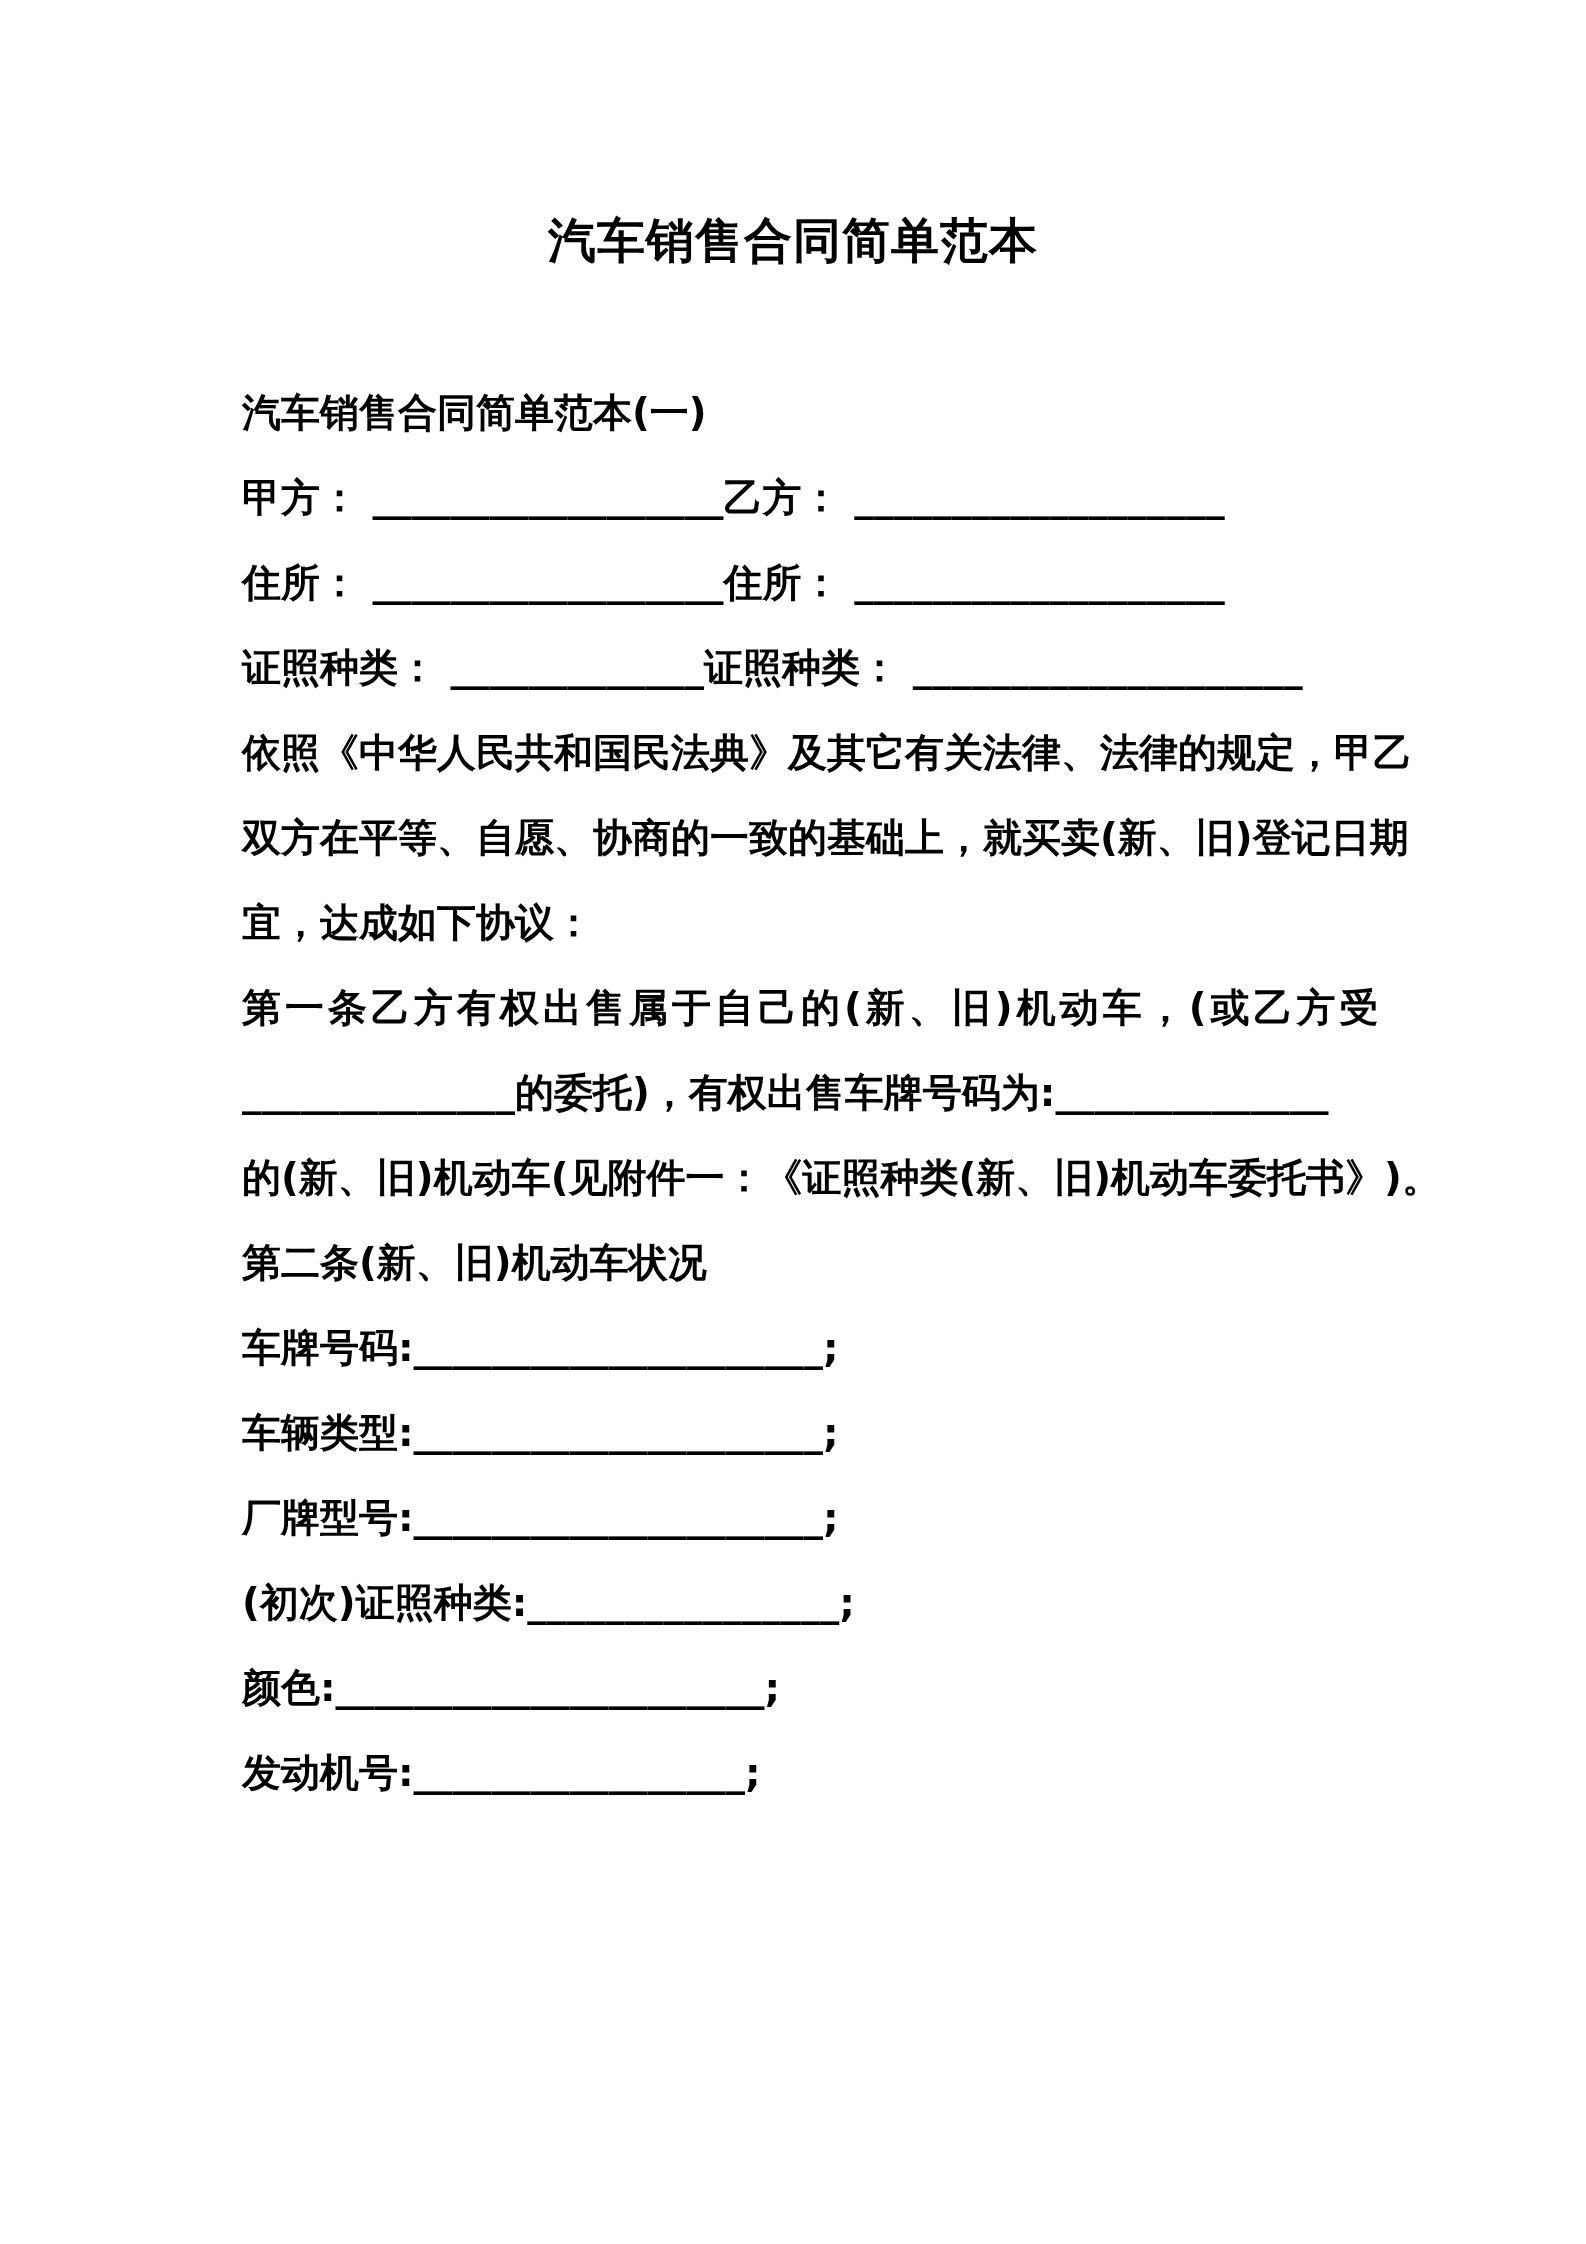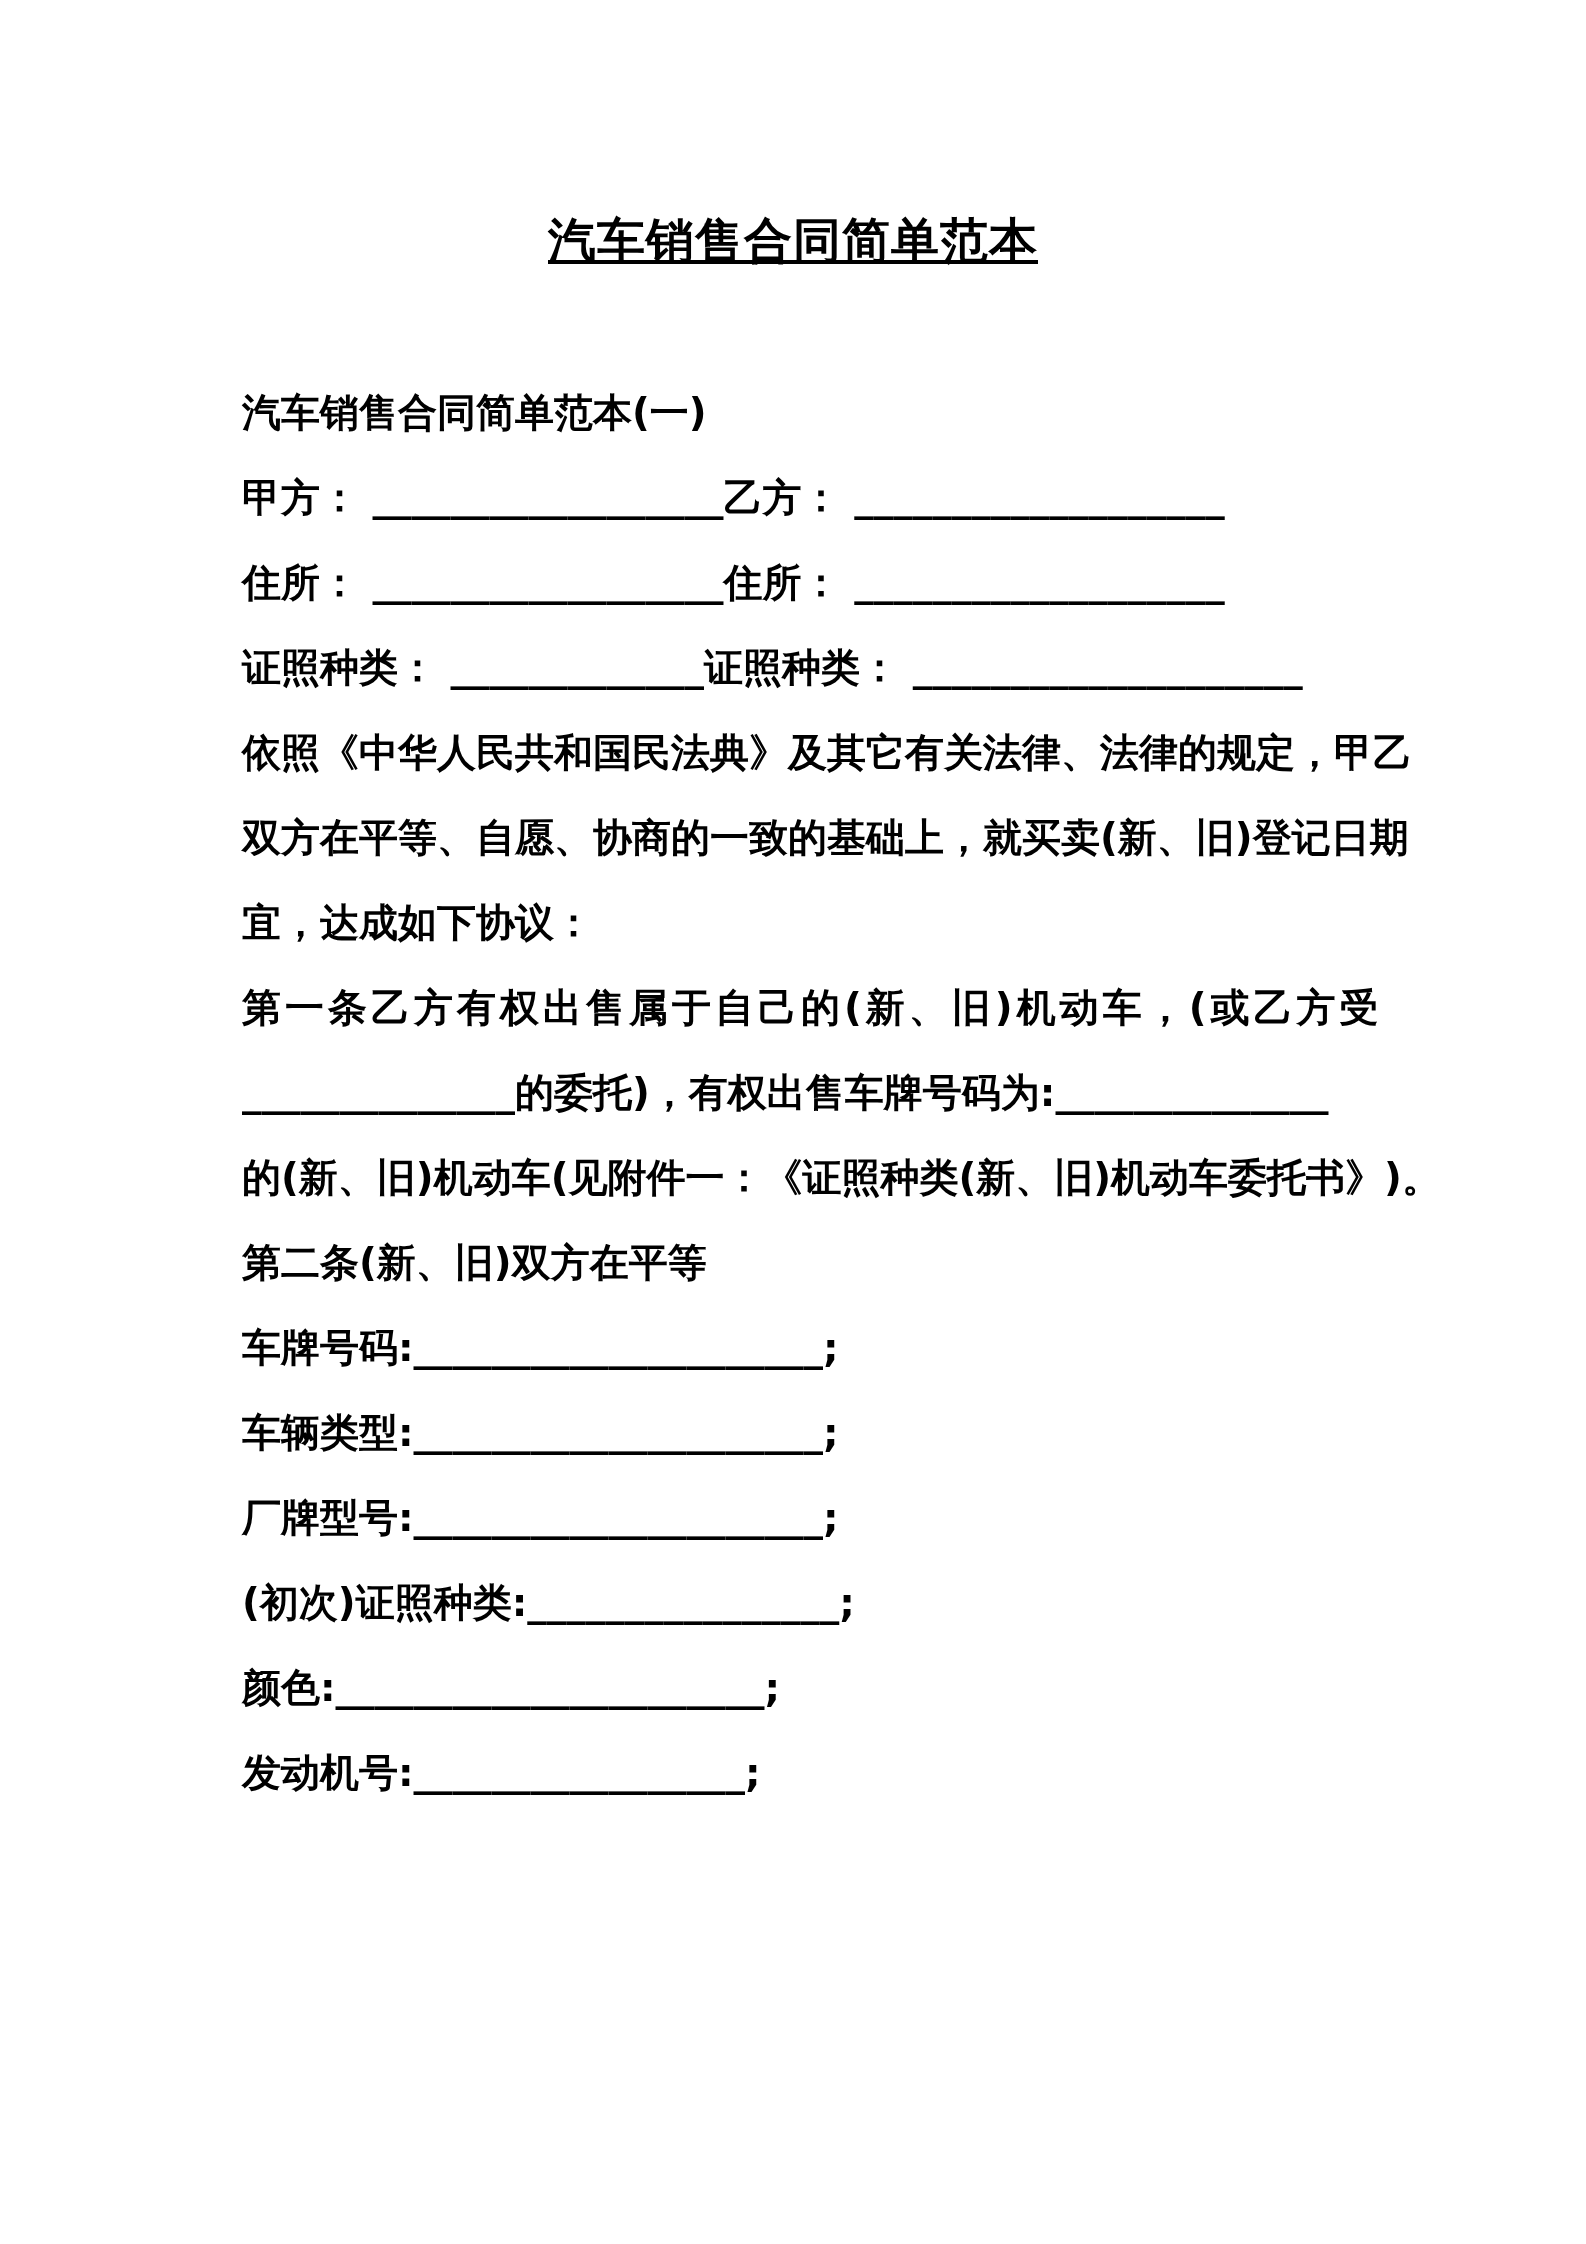--- a/index.html
+++ b/index.html
@@ -20,21 +20,20 @@
   .doc-title {
     position: absolute;
     top: 212px;
     left: 0;
     width: 1586px;
     text-align: center;
     font-size: 48px;
     line-height: 1.2;
     letter-spacing: 1px;
     white-space: nowrap;
-    text-decoration: underline;
   }
   .content {
     position: absolute;
     top: 388px;
     left: 242px;
     width: 1126px;
   }
   .line {
     height: 85px;
     font-size: 39px;
@@ -57,21 +56,21 @@
     <div class="line">汽车销售合同简单范本(一)</div>
     <div class="line">甲方： __________________乙方： ___________________</div>
     <div class="line">住所： __________________住所： ___________________</div>
     <div class="line">证照种类： _____________证照种类： ____________________</div>
     <div class="line">依照《中华人民共和国民法典》及其它有关法律、法律的规定，甲乙</div>
     <div class="line">双方在平等、自愿、协商的一致的基础上，就买卖(新、旧)登记日期</div>
     <div class="line">宜，达成如下协议：</div>
     <div class="line spread">第一条乙方有权出售属于自己的(新、旧)机动车，(或乙方受</div>
     <div class="line">______________的委托)，有权出售车牌号码为:______________</div>
     <div class="line">的(新、旧)机动车(见附件一：《证照种类(新、旧)机动车委托书》)。</div>
-    <div class="line">第二条(新、旧)双方在平等</div>
+    <div class="line">第二条(新、旧)机动车状况</div>
     <div class="line">车牌号码:_____________________;</div>
     <div class="line">车辆类型:_____________________;</div>
     <div class="line">厂牌型号:_____________________;</div>
     <div class="line">(初次)证照种类:________________;</div>
     <div class="line">颜色:______________________;</div>
     <div class="line">发动机号:_________________;</div>
   </div>
 
 </div>
 

